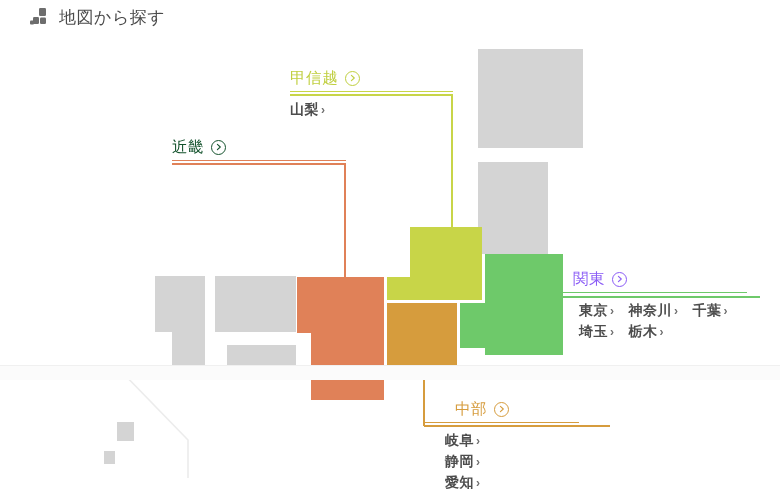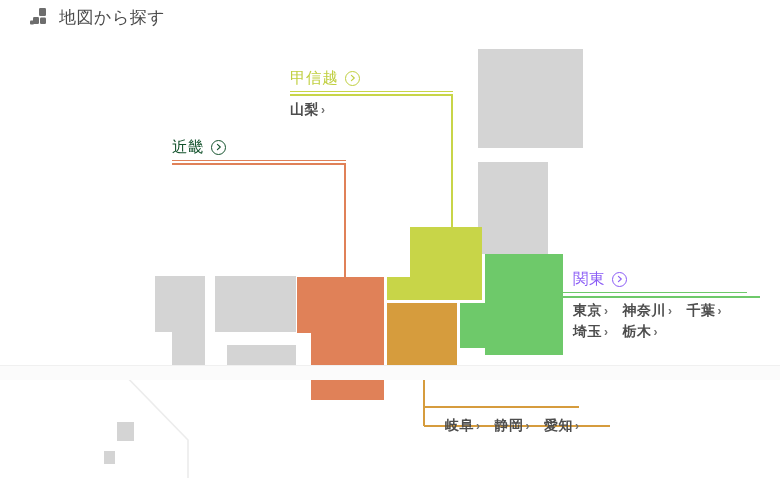--- a/index.html
+++ b/index.html
@@ -137,32 +137,40 @@
   <div class="region" style="left:573px;top:271px;width:200px;">
     <div class="rlabel" style="color:#8b5cf6;">
       <span class="rname">関東</span>
       <span class="arrow-circle">
         <svg width="8" height="8" viewBox="0 0 8 8">
             <path d="M2.4 1.3 L5.3 4 L2.4 6.7" fill="none" stroke="currentColor" stroke-width="1.1" stroke-linecap="round" stroke-linejoin="round"></path>
           </svg>
       </span>
     </div>
     <div class="rule" style="background:#6ec96a;width:187px;margin-left:-13px;"></div>
-    <div class="prefs" style="width:180px;">
+    <div class="prefs" style="width:180px;margin-left:6px;">
       <span class="pref"><span>東京</span><span class="chev">›</span></span>
       <span class="pref"><span>神奈川</span><span class="chev">›</span></span>
       <span class="pref"><span>千葉</span><span class="chev">›</span></span>
       <span class="pref"><span>埼玉</span><span class="chev">›</span></span>
       <span class="pref"><span>栃木</span><span class="chev">›</span></span>
     </div>
   </div>
 
   <div class="region" style="left:455px;top:401px;width:200px;">
+    <div class="rlabel" style="color:#d69c3d;">
+      <span class="rname">中部</span>
+      <span class="arrow-circle">
+        <svg width="8" height="8" viewBox="0 0 8 8">
+            <path d="M2.4 1.3 L5.3 4 L2.4 6.7" fill="none" stroke="currentColor" stroke-width="1.1" stroke-linecap="round" stroke-linejoin="round"></path>
+          </svg>
+      </span>
+    </div>
     <div class="rule" style="background:#d69c3d;width:155px;margin-left:-31px;"></div>
-    <div class="prefs" style="margin-left:-10px;">
+    <div class="prefs" style="margin-left:-10px;flex-direction:column;">
       <span class="pref"><span>岐阜</span><span class="chev">›</span></span>
       <span class="pref"><span>静岡</span><span class="chev">›</span></span>
       <span class="pref"><span>愛知</span><span class="chev">›</span></span>
     </div>
   </div>
 
   <div class="footerline"></div>
 </div>
 
 </body></html>

